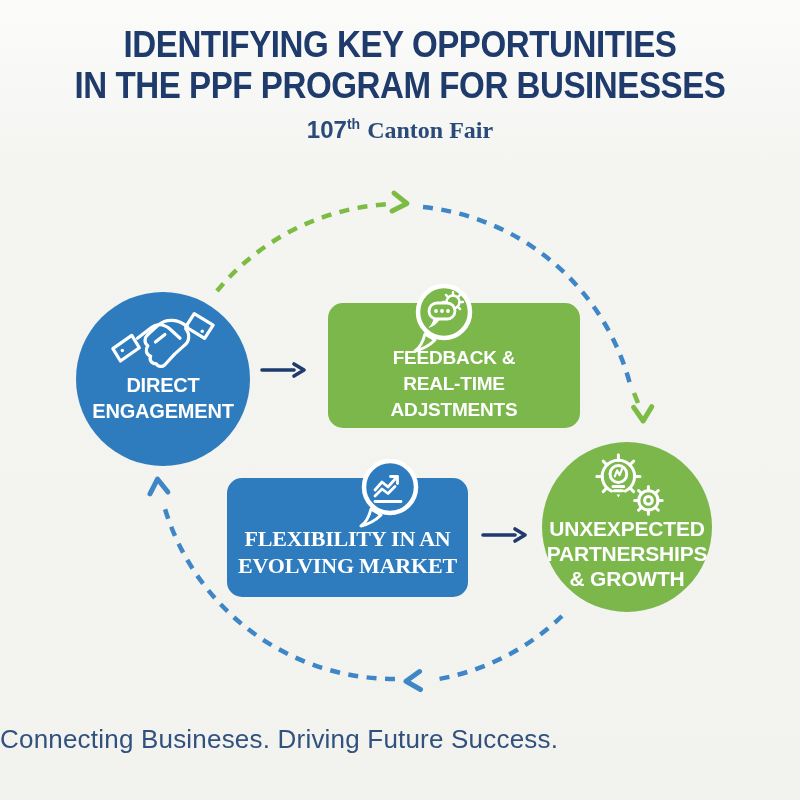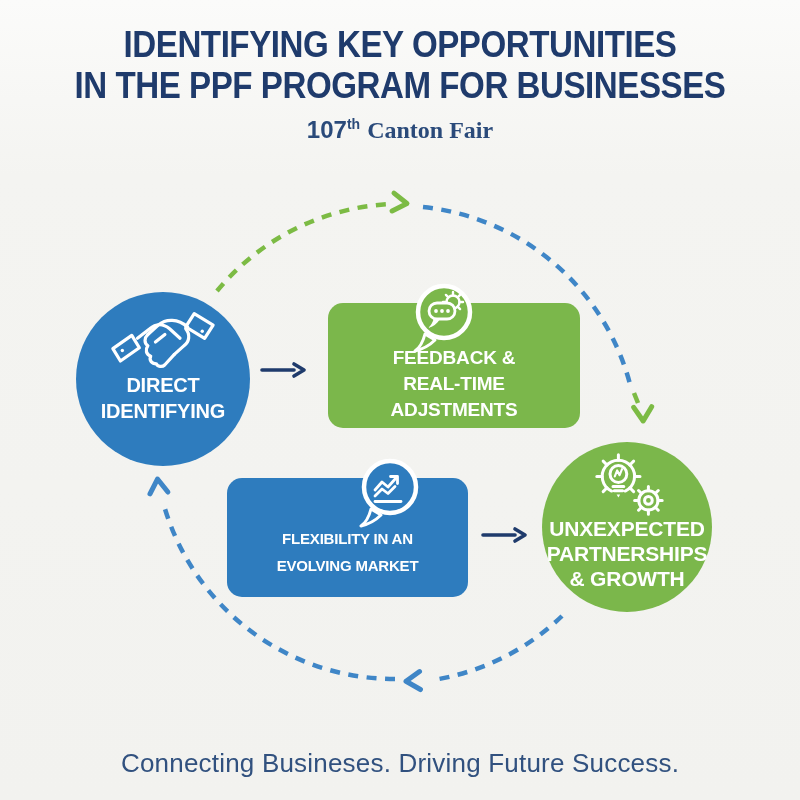--- a/index.html
+++ b/index.html
@@ -16,21 +16,21 @@
   
   .title{position:absolute;top:24px;left:0;width:800px;text-align:center;
     color:var(--navy);font-weight:800;font-size:36px;line-height:41px;
     letter-spacing:-.5px;transform:scaleX(.92);}
   .subtitle{position:absolute;top:116px;left:0;width:800px;text-align:center;
     color:var(--subtitle_navy);font-weight:600;font-size:24px;}
   .subtitle sup{font-size:14px;vertical-align:super;margin-top:20px;}
   .subtitle .rest{margin-left:7px;font-family:Liberation Serif, serif;}
 
   
-  .footer{position:absolute;top:748px;left:0;width:800px;text-align:center;
+  .footer{position:absolute;top:724px;left:0;width:800px;text-align:left;
     color:var(--footer_navy);font-size:26px;letter-spacing:.2px;}
 
   
   .arrow-layer{position:absolute;left:0;top:0;}
   .dash{fill:none;stroke-width:4.5;stroke-dasharray:10 8.5;stroke-linecap:butt;}
   .dg{stroke:var(--arrow_green);} .db{stroke:var(--arrow_blue);}
   .chev{fill:none;stroke-width:5;stroke-linecap:round;stroke-linejoin:round;}
   .cg{stroke:var(--arrow_green);} .cb{stroke:var(--arrow_blue);}
   .nav-line{stroke:var(--navy);stroke-width:3.6;fill:none;stroke-linecap:round;}
   .nav-chev{stroke:var(--navy);stroke-width:3.6;fill:none;stroke-linecap:round;stroke-linejoin:round;}
@@ -38,21 +38,21 @@
   
   .node-circle{position:absolute;border-radius:50%;}
   .node-box{position:absolute;border-radius:15px;}
   .fill-blue{background:var(--blue);} .fill-green{background:var(--green);}
   .node-label{position:absolute;left:0;width:100%;text-align:center;color:#fff;
     font-weight:700;letter-spacing:-.2px;}
   .node-label span{display:block;}
   .circle-blue-label{top:80px;font-size:20px;line-height:26px;}
   .circle-green-label{top:74px;font-size:21px;line-height:25px;}
   .box-green-label{top:42px;font-size:19px;line-height:26px;}
-  .box-blue-label{top:47px;font-size:15px;line-height:27px;}
+  .box-blue-label{top:47px;font-size:22px;line-height:27px;font-family:Liberation Serif, serif;}
   .node-icon{position:absolute;}
   .badge{position:absolute;}
   .icon-stroke{stroke:#fff;fill:none;stroke-linecap:round;stroke-linejoin:round;}
 </style>
 </head>
 <body>
 
 <div class="stage">
 
   <div class="title">
@@ -97,21 +97,21 @@
         <path d="M 33 32 L 46 22 C 53 16 61 17 67 22 L 78 32"></path>
         <path d="M 84 22 C 89 28 88 36 82 40 L 72 49"></path>
         <path d="M 44 28 C 40 32 40 37 44 40 C 41 44 42 49 47 51 C 45 55 48 59 53 59 C 54 62 59 63 62 60 L 72 49"></path>
         <path d="M 62 28 L 52 36"></path>
       </g>
       <circle cx="101.5" cy="24.5" r="1.8" fill="#fff"></circle>
       <circle cx="17" cy="45" r="1.8" fill="#fff"></circle>
     </svg>
     <div class="node-label circle-blue-label">
       <span>DIRECT</span>
-      <span>IDENTIFYING</span>
+      <span>ENGAGEMENT</span>
     </div>
   </div>
 
   <div class="node-box fill-green" style="left:328px;top:303px;width:252px;height:125px;">
     <svg class="badge" style="left:84px;top:-21px;" width="64" height="74" viewBox="0 0 64 74">
       <path d="M 13 52 Q 10 64 3 69 Q 15 66 23 58 Z" style="fill:var(--green)" stroke="#fff" stroke-width="3" stroke-linejoin="round"></path>
       <circle cx="32" cy="30" r="26" style="fill:var(--green)" stroke="#fff" stroke-width="4.5"></circle>
       <g class="icon-stroke" stroke-width="2.4">
         <circle cx="41" cy="20" r="6.5"></circle>
         <path d="M 47.5 20 L 51 20 M 45.6 15.4 L 48.1 12.9 M 41 13.5 L 41 10 M 36.4 15.4 L 33.9 12.9 M 34.5 20 L 31 20 M 36.4 24.6 L 33.9 27.1 M 41 26.5 L 41 30 M 45.6 24.6 L 48.1 27.1"></path>

